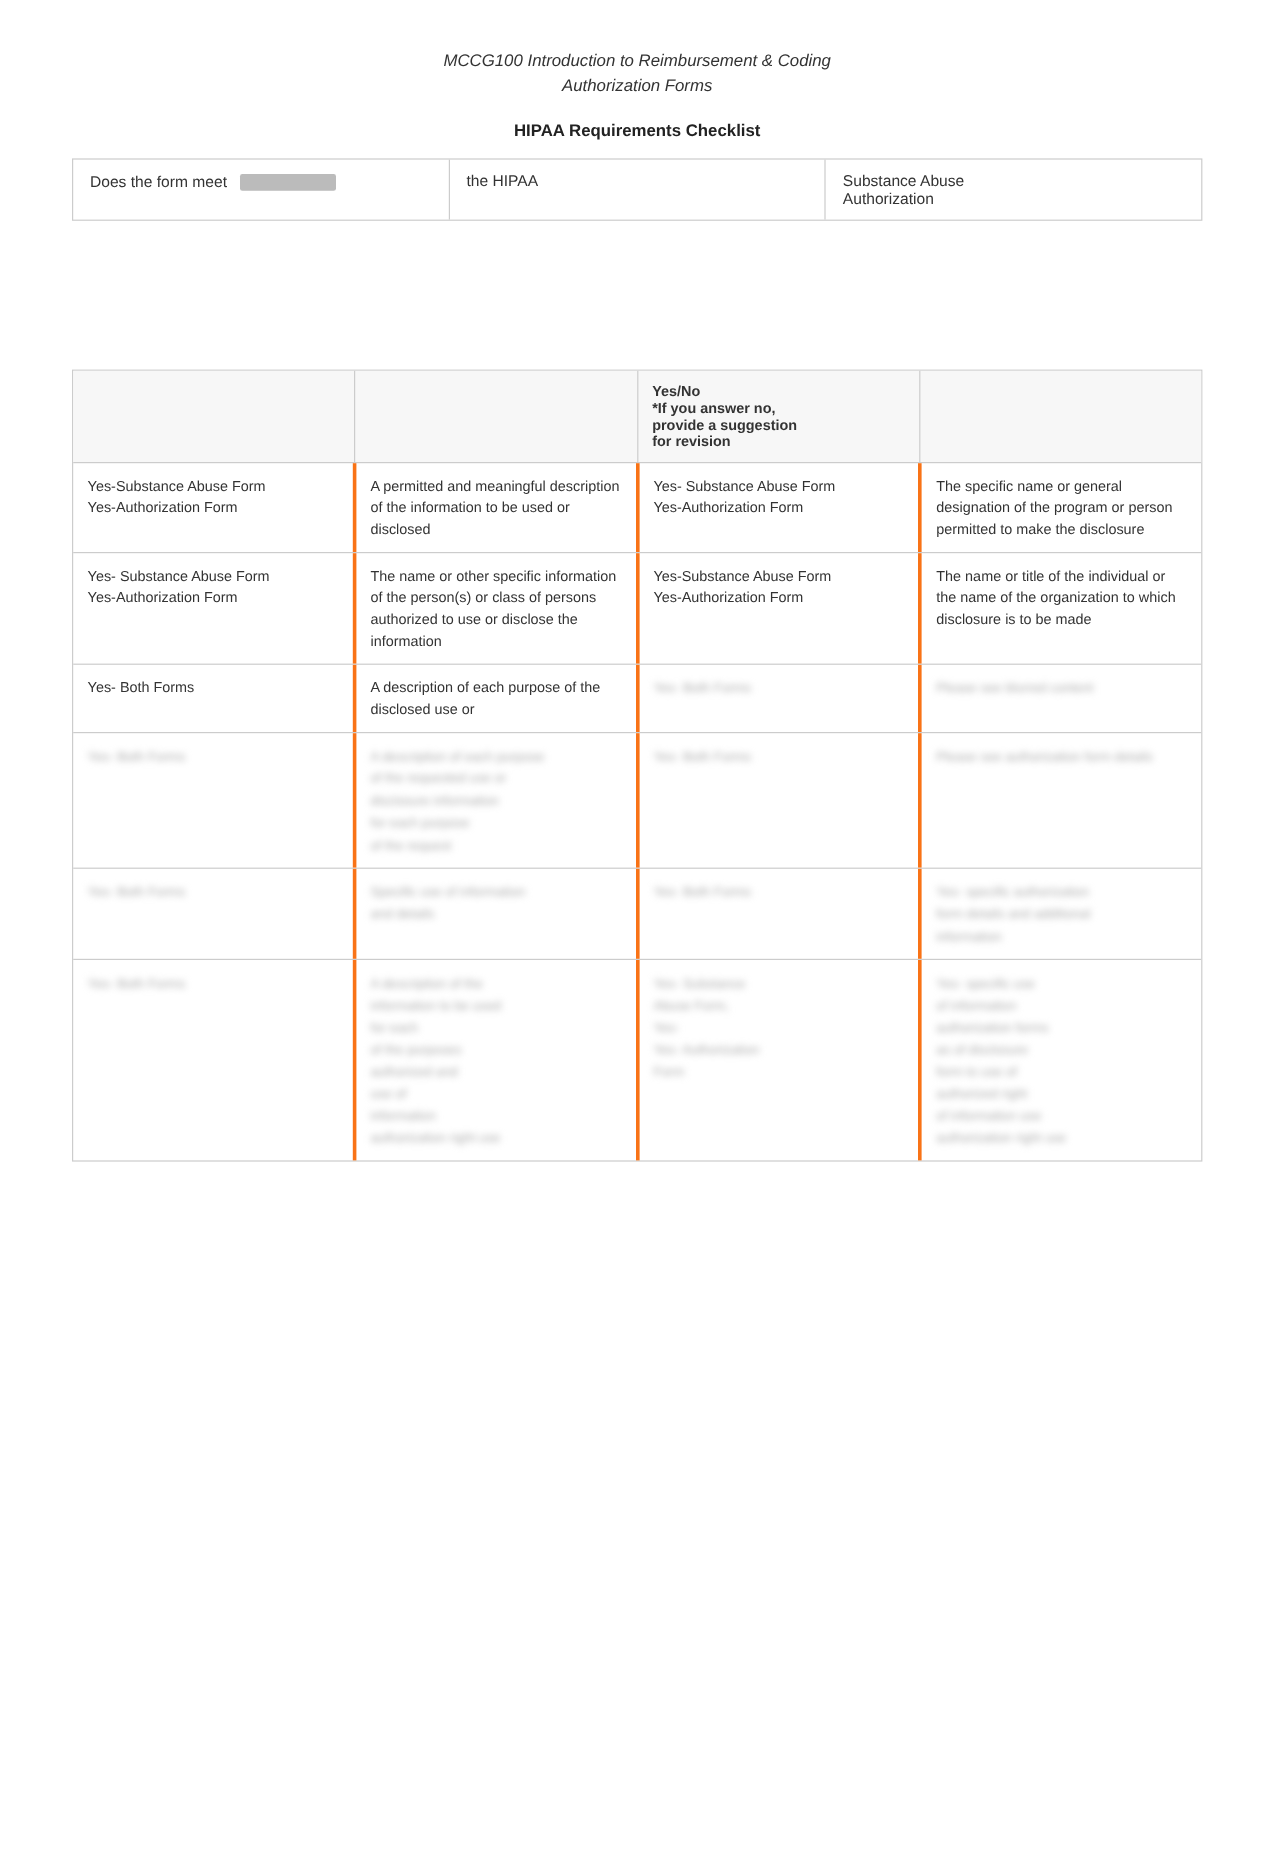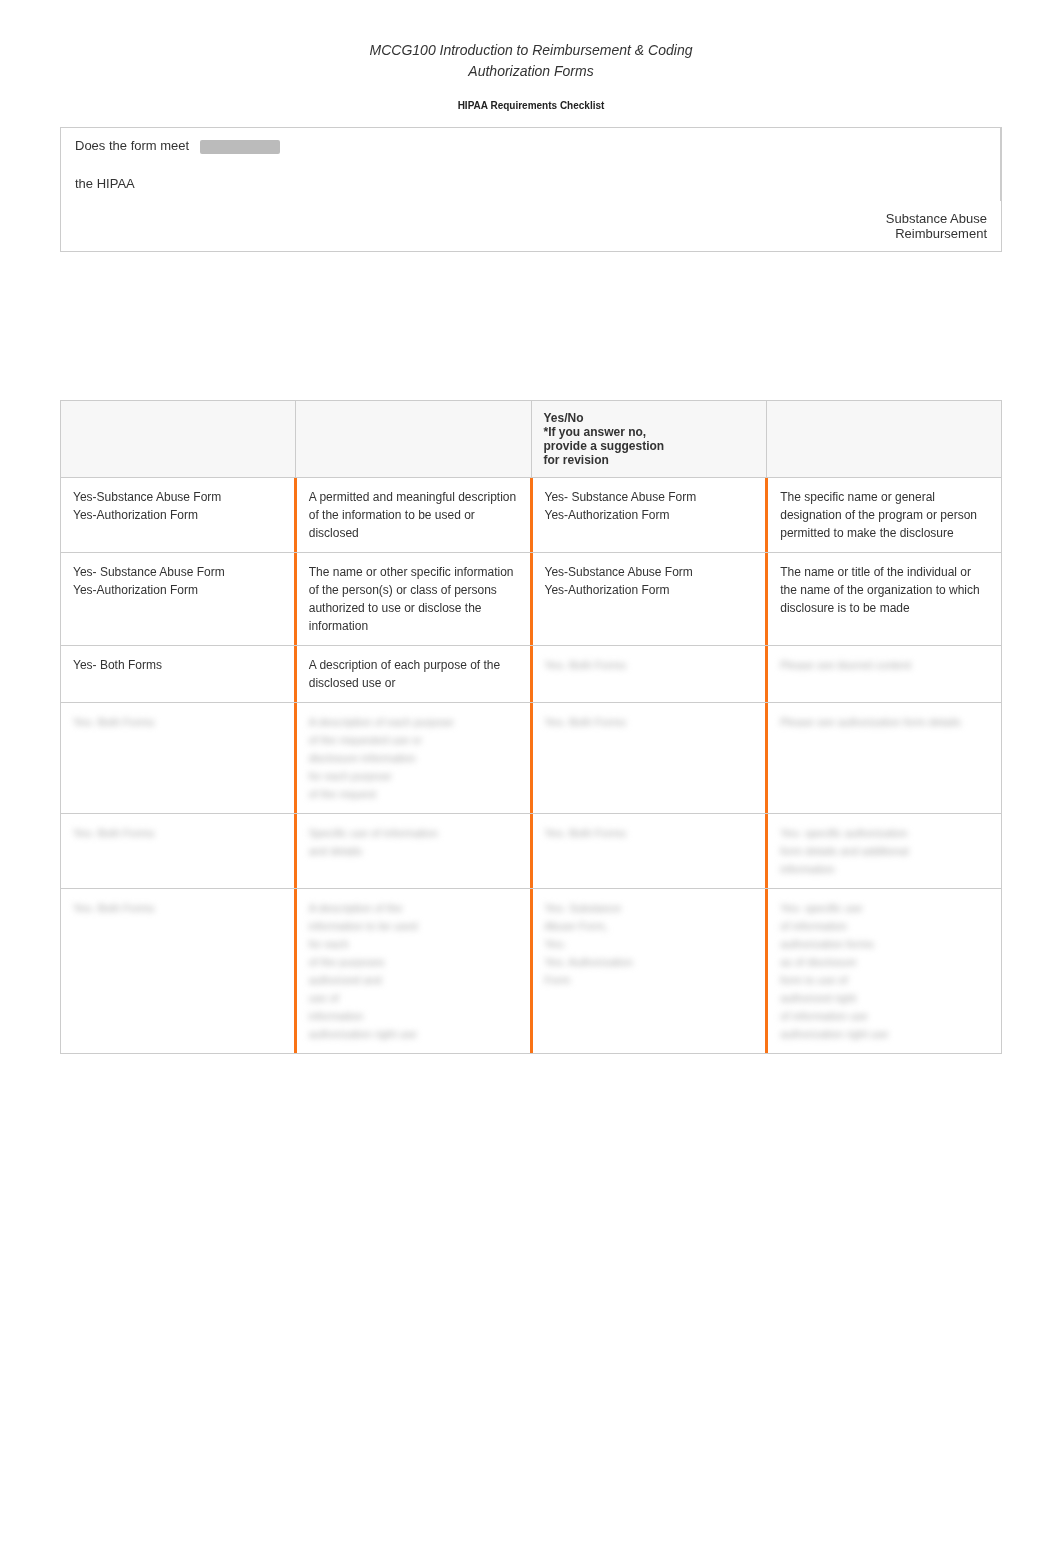--- a/index.html
+++ b/index.html
@@ -18,21 +18,21 @@
     }
     .page-header .main-title {
       font-size: 14px;
       font-weight: normal;
       line-height: 1.5;
       color: #333;
       font-style: italic;
     }
     .section-title {
       text-align: center;
-      font-size: 10px;
+      font-size: 14px;
       font-weight: bold;
       margin-bottom: 16px;
       color: #222;
     }
     .table-wrapper {
       border: 1px solid #ccc;
       margin-top: 0;
     }
     .table-header {
       display: flex;
@@ -64,33 +64,32 @@
     }
     .table-row .cell:last-child { border-right: none; }
     .blurred {
       filter: blur(3px);
       color: #aaa;
       font-size: 11px;
       line-height: 1.4;
     }
     .does-form-meet-row {
       display: flex;
-      flex-direction: column;
       border: 1px solid #ccc;
-      margin-bottom: 28px;
+      margin-bottom: 4px;
     }
     .does-form-meet-row .dfm-cell {
       flex: 1;
       padding: 10px 14px;
       border-right: 1px solid #ccc;
       font-size: 13px;
       color: #333;
       vertical-align: middle;
     }
-    .does-form-meet-row .dfm-cell:last-child { border-right: none; text-align: right; }
+    .does-form-meet-row .dfm-cell:last-child { border-right: none; }
     .blurred-text {
       display: inline-block;
       background: #bbb;
       border-radius: 2px;
       color: transparent;
       font-size: 12px;
       min-width: 80px;
       height: 14px;
       vertical-align: middle;
       margin: 2px 0;
@@ -112,21 +111,21 @@
   <div class="dfm-cell">
     <span>Does the form meet</span>
     &nbsp;
     <span class="blurred-text">&nbsp;&nbsp;&nbsp;&nbsp;&nbsp;&nbsp;&nbsp;&nbsp;&nbsp;&nbsp;&nbsp;&nbsp;</span>
   </div>
   <div class="dfm-cell">
     <span>the HIPAA</span>
   </div>
   <div class="dfm-cell">
     <span>Substance Abuse</span><br>
-    <span>Reimbursement</span>
+    <span>Authorization</span>
   </div>
 </div>
 
 <div style="height:120px;"></div>
 
 <div class="table-wrapper">
 
   <div class="table-header">
     <div class="col"></div>
     <div class="col"></div>

